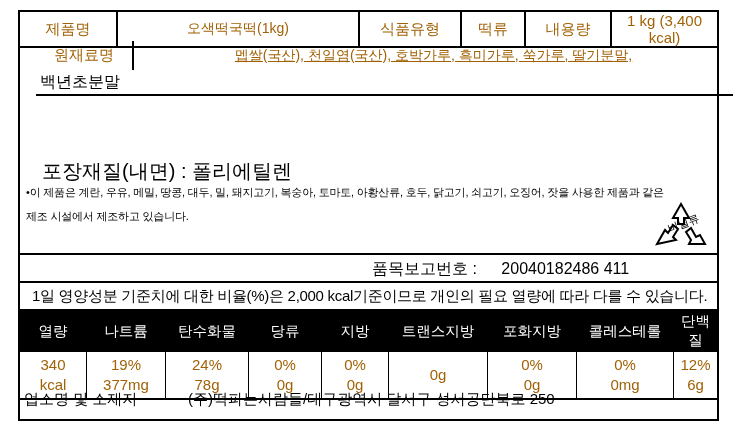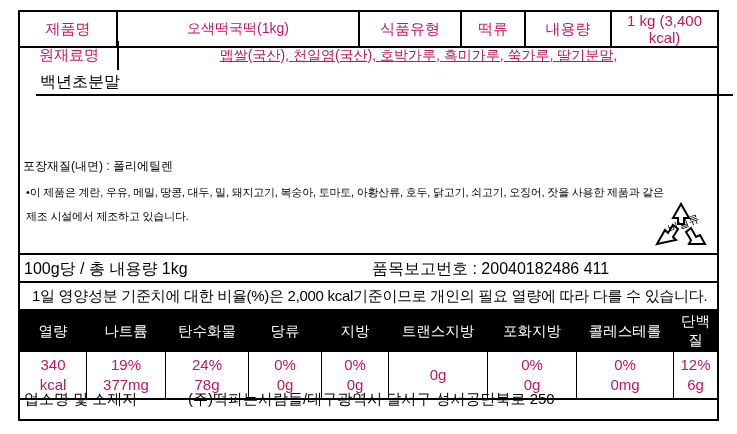--- a/index.html
+++ b/index.html
@@ -33,41 +33,41 @@
     border-collapse: collapse;
     table-layout: fixed;
   }
   td, th {
     border: 1px solid #000;
     padding: 0;
     font-weight: normal;
     font-size: 15px;
     text-align: center;
     vertical-align: middle;
-    color: #be185d;
+    color: #a16207;
   }
 
   
   .row1 {
     position: absolute;
     left: 20px;
     top: 12px;
     width: 697px;
     height: 29px;
   }
   .row1 table { width: 100%; height: 29px; }
   .row1 td { border: none; border-right: 2px solid #000; border-bottom: 2px solid #000; }
   .row1 td:last-child { border-right: none; }
   .c-label { font-size: 15px; }
   .c-big { font-size: 14px; border-radius: 16px; }
 
   
   .row2 {
     position: absolute;
-    left: 21px;
+    left: 36px;
     top: 41px;
     width: 697px;
     height: 29px;
   }
   .row2 table { width: 100%; height: 29px; }
   .row2 td { border: none; border-right: 2px solid #000; }
   .row2 td:last-child { border-right: none; }
   .left-pad { text-align: center; padding-left: 0; text-decoration: underline; }
 
   .row2b {
@@ -87,23 +87,23 @@
   
   .mid {
     position: absolute;
     left: 22px;
     top: 96px;
     width: 693px;
     height: 155px;
   }
   .mid .packaging {
     position: absolute;
-    left: 1px;
+    left: 20px;
     top: 62px;
-    font-size: 12px;
+    font-size: 20px;
     white-space: nowrap;
   }
   .mid .allergy {
     position: absolute;
     left: 4px;
     top: 84px;
     width: 640px;
     font-size: 11px;
     line-height: 24px;
     letter-spacing: -0.2px;
@@ -254,24 +254,23 @@
       <svg width="56" height="50" viewBox="0 0 56 50">
         <path d="M28 4 L36 18 L31 18 L31 24 L25 24 L25 18 L20 18 Z" fill="none" stroke="#000" stroke-width="2"></path>
         <path d="M4 44 L12 30 L15 33 L20 25 L25 29 L20 37 L23 40 Z" fill="none" stroke="#000" stroke-width="2"></path>
         <path d="M52 44 L36 44 L38 40 L33 32 L38 28 L43 37 L47 35 Z" fill="none" stroke="#000" stroke-width="2"></path>
       </svg>
       <div class="rtext">비닐류</div>
     </div>
   </div>
 
   <div class="row3">
-    <div class="serving">100g당 / 총 내용량 1kg</div>
     <div class="report">
       <span>품목보고번호 :</span>
-      <span style="margin-left:0">20040182486 411</span>
+      <span style="margin-left:20px">20040182486 411</span>
     </div>
   </div>
 
   <div class="row4">1일 영양성분 기준치에 대한 비율(%)은 2,000 kcal기준이므로 개인의 필요 열량에 따라 다를 수 있습니다.</div>
 
   <div class="nutri">
     <table>
       <thead>
         <tr>
           <td class="first" style="width:66px">열량</td>

